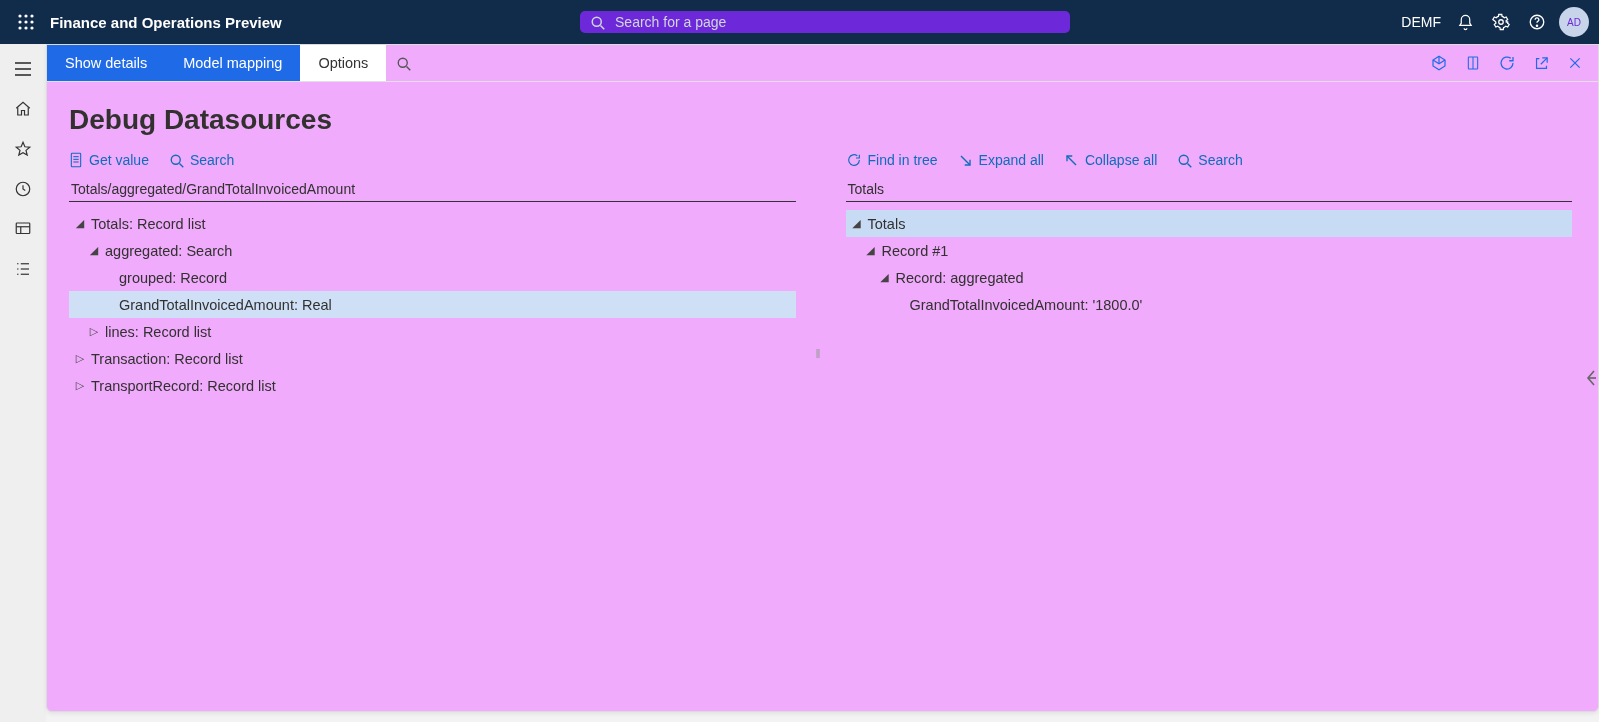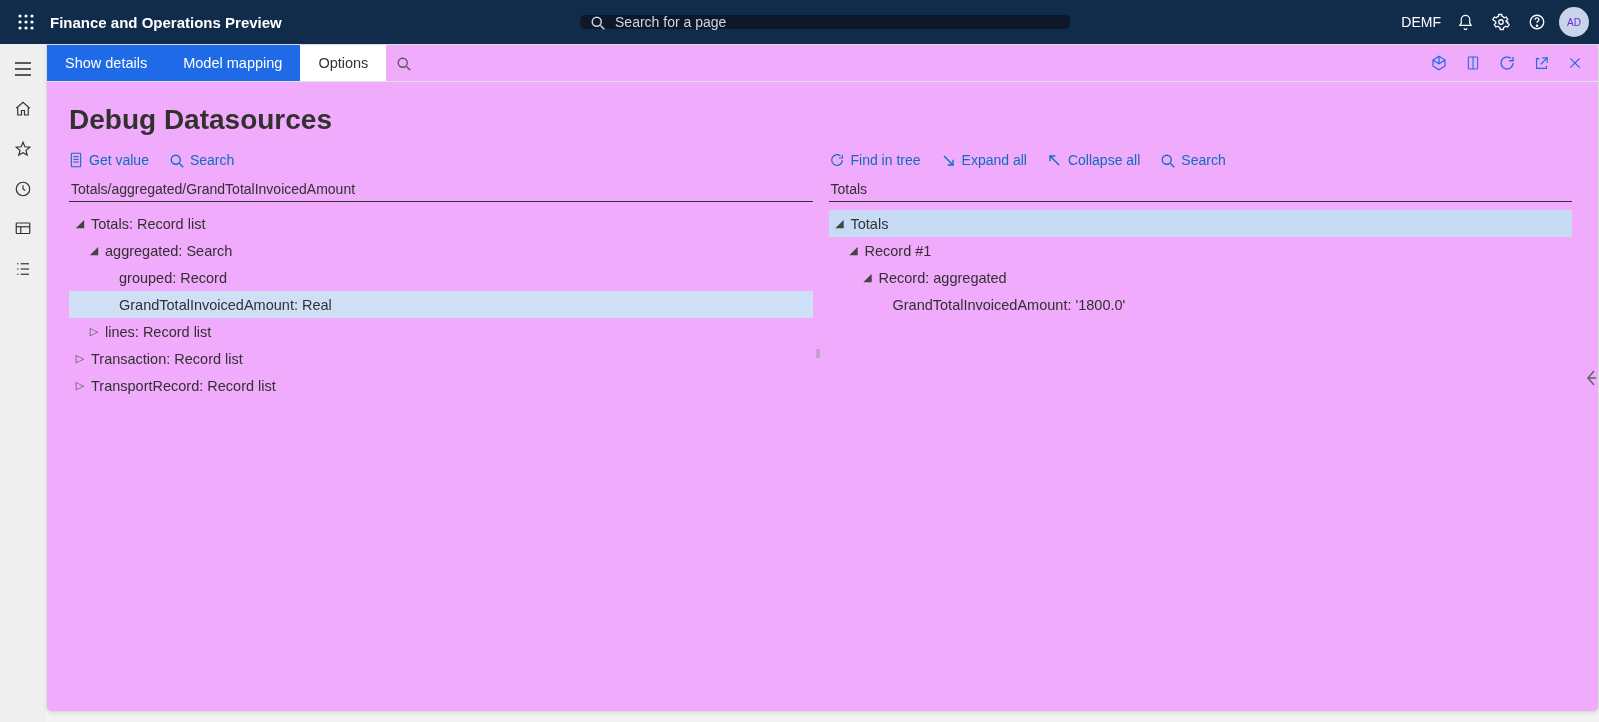--- a/index.html
+++ b/index.html
@@ -22,22 +22,22 @@
     align-items: center;
     padding: 0 6px;
   }
   .waffle {
     width: 40px; height: 44px; display:flex; align-items:center; justify-content:center;
   }
   .app-title { font-weight: 600; font-size: 15px; padding-left: 4px; white-space:nowrap;}
   .search-wrap { flex: 1; display:flex; justify-content:center;}
   .search-box {
     display:flex; align-items:center;
-    width: 470px; height:14px;
-    background: #0f172a;
+    width: 470px; height:22px;
+    background: #6d28d9;
     border-radius: 5px;
     color: #d0d6df;
     padding: 0 10px;
   }
   .search-box input {
     background: transparent; border:none; outline:none;
     color: #d0d6df; font-size:14px; flex:1; margin-left:8px;
   }
   .search-box input::placeholder { color:#d0d6df; }
   .topbar-right { display:flex; align-items:center; gap:0; padding-right:4px;margin-left:27px;}
@@ -84,21 +84,21 @@
   .cmd-icon { width:34px;height:36px;display:flex;align-items:center;justify-content:center;color:#1f6ae6;}
   .cmd-search-icon { width:34px;height:36px;display:flex;align-items:center;justify-content:center;color:#444;}
 
   
   .content {
     flex:1; display:flex; flex-direction:column;
     padding: 16px 26px 10px 22px;
     overflow:auto;
   }
   .page-title { font-size:28px; font-weight:600; margin: 6px 0 16px 0; }
-  .panels { display:flex; gap:7px; flex:1; position:relative;justify-content:flex-end;}
+  .panels { display:flex; gap:24px; flex:1; position:relative;justify-content:flex-end;}
   .panel { flex:1; display:flex; flex-direction:column; min-width:0;}
 
   .toolbar { display:flex; gap:20px; margin-bottom:10px; flex-wrap:wrap;}
   .tool-btn { display:inline-flex; align-items:center; gap:6px; color:#0f6cbd; font-size:14px; cursor:pointer;}
   .tool-btn svg { stroke:#0f6cbd; }
 
   .path-box {
     border-bottom:1px solid #333;
     padding: 3px 2px 4px 2px;
     font-size:14px;

